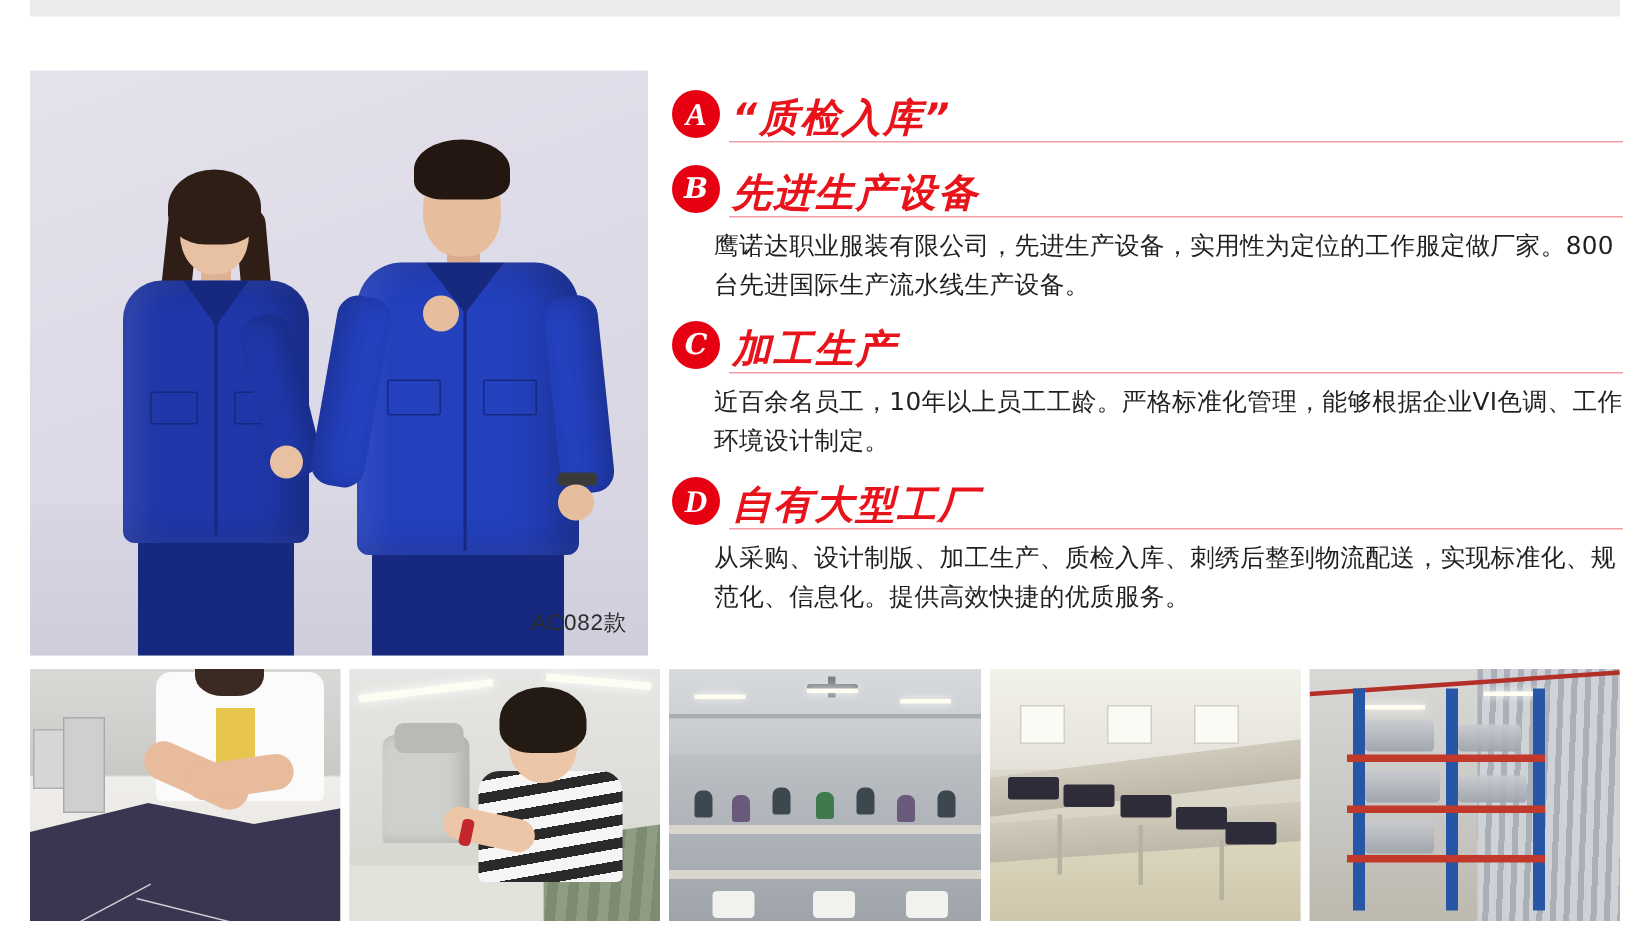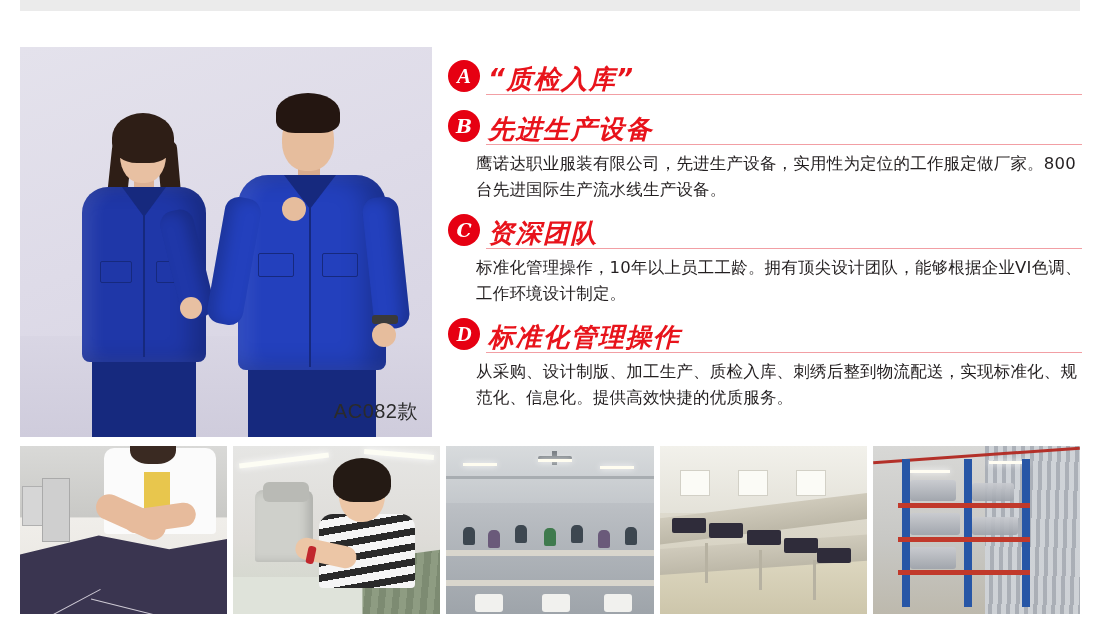--- a/index.html
+++ b/index.html
@@ -96,21 +96,21 @@
     box-shadow:inset -8px 0 14px rgba(0,0,0,.22);}
   .m-handL{ position:absolute; left:262px; top:150px; width:24px; height:24px;
     background:#e6bd9d; border-radius:50%; z-index:5;}
   .m-watch{ position:absolute; left:352px; top:268px; width:26px; height:9px;
     background:#3a3a3a; border-radius:3px; z-index:5;}
   .m-handR{ position:absolute; left:352px; top:276px; width:24px; height:24px;
     background:#e6bd9d; border-radius:50%; z-index:5;}
 
   .code-tag{
     position:absolute; right:14px; bottom:12px;
-    font-size:20px; color:#2b2b2b; letter-spacing:.5px; z-index:8;
+    font-size:15px; color:#2b2b2b; letter-spacing:.5px; z-index:8;
   }
 
   
   .features{
     position:absolute; left:448px; top:60px; width:636px; height:378px;
   }
   .feature{ position:relative; margin-bottom:4px; }
   .feat-head{ display:flex; align-items:flex-end; gap:8px; position:relative; }
   .badge{
     width:32px; height:32px; border-radius:50%;
@@ -309,30 +309,30 @@
         <div class="badge script">B</div>
         <div class="feat-title">先进生产设备</div>
         <div class="rule"></div>
       </div>
       <div class="feat-body">鹰诺达职业服装有限公司，先进生产设备，实用性为定位的工作服定做厂家。800台先进国际生产流水线生产设备。</div>
     </div>
 
     <div class="feature" id="f3">
       <div class="feat-head">
         <div class="badge script">C</div>
-        <div class="feat-title">资深团队</div>
+        <div class="feat-title">加工生产</div>
         <div class="rule"></div>
       </div>
-      <div class="feat-body">标准化管理操作，10年以上员工工龄。拥有顶尖设计团队，能够根据企业VI色调、工作环境设计制定。</div>
+      <div class="feat-body">近百余名员工，10年以上员工工龄。严格标准化管理，能够根据企业VI色调、工作环境设计制定。</div>
     </div>
 
     <div class="feature" id="f4">
       <div class="feat-head">
         <div class="badge">D</div>
-        <div class="feat-title">标准化管理操作</div>
+        <div class="feat-title">自有大型工厂</div>
         <div class="rule"></div>
       </div>
       <div class="feat-body">从采购、设计制版、加工生产、质检入库、刺绣后整到物流配送，实现标准化、规范化、信息化。提供高效快捷的优质服务。</div>
     </div>
 
   </div>
 
   <div class="thumbs">
 
     <div class="thumb t1">

